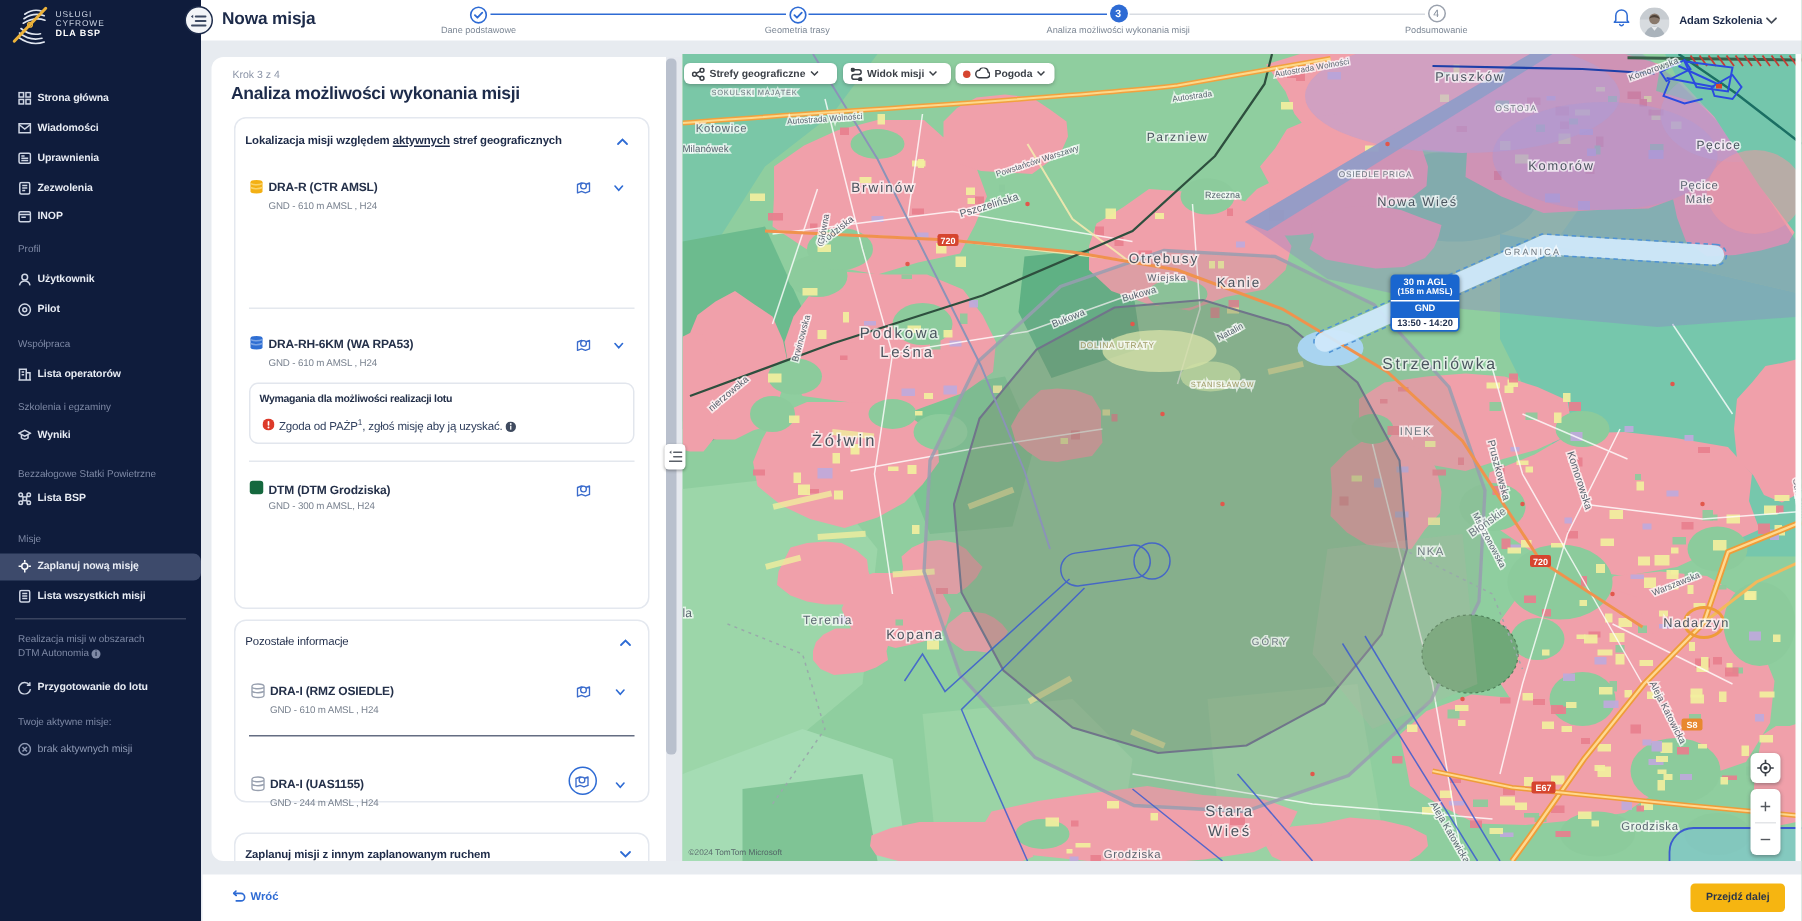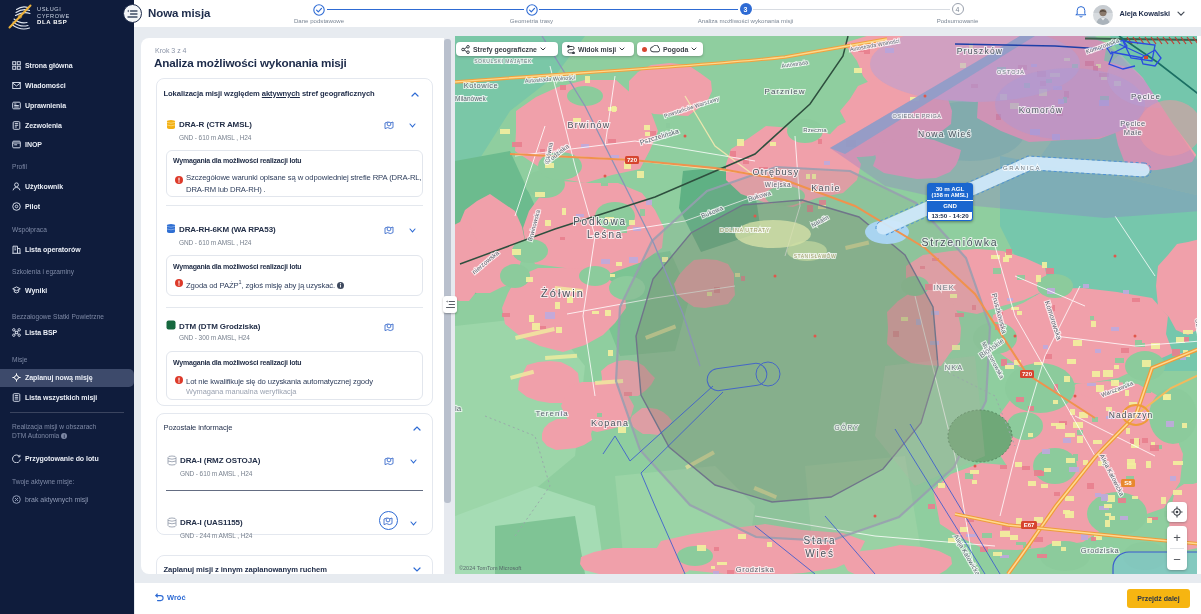--- a/index.html
+++ b/index.html
@@ -77,21 +77,21 @@
         </defs>
         <g clip-path="url(#avc)">
           <rect width="20" height="20" fill="#d7dbdf"></rect>
           <rect x="0" y="0" width="20" height="8" fill="#c7ccd1"></rect>
           <circle cx="10" cy="7.6" r="3.6" fill="#8a7a6d"></circle>
           <path d="M10,5 a3.6,3.6 0 0 1 3.5,2.6 a7,7 0 0 0 -7,-0.2 a3.6,3.6 0 0 1 3.5,-2.4z" fill="#4e4238"></path>
           <path d="M3,20 Q4,12.6 10,12.6 Q16,12.6 17,20 Z" fill="#aab3bb"></path>
           <path d="M8,13 L10,15.5 L12,13 Z" fill="#e8ebee"></path>
         </g>
       </svg>
-    <div class="abs" style="left:1119.5px;top:9px;font-size:7.4px;font-weight:700;color:#1d2b4a;letter-spacing:-0.1px">Aleja Kowalski</div>
+    <div class="abs" style="left:1119.5px;top:9px;font-size:7.4px;font-weight:700;color:#1d2b4a;letter-spacing:-0.1px">Adam Szkolenia</div>
     <svg class="abs" style="left:1177px;top:11px" width="8" height="6" viewBox="0 0 8 6" fill="none" stroke="#454c57" stroke-width="1.2" stroke-linecap="round">
         <path d="M1,1.2 L4,4.2 L7,1.2"></path>
       </svg>
   </div>
   <div class="abs" id="sb">
 
     <svg class="abs" style="left:8px;top:3px" width="120" height="28" viewBox="0 0 120 28">
       <g stroke="#dfe5ef" stroke-width="1.1" fill="none" stroke-linecap="round">
         <path d="M8.5,6.5 Q14,2.5 20,4.5"></path>
           <path d="M8,9.5 Q14.5,5 21.5,7.5"></path>
@@ -193,29 +193,20 @@
         </svg>
       <div class="ttl" style="left:22.5px;top:40.5px">DRA-R (CTR AMSL)</div>
       <svg class="abs mapic" style="left:227.5px;top:40.5px" width="10" height="10" viewBox="0 0 10 10" fill="none" stroke="#3b6ccc" stroke-width="0.9">
           <path d="M1,3 L3.7,2 L6.3,3 L9,2 V7.6 L6.3,8.6 L3.7,7.6 L1,8.6 Z" stroke-linejoin="round"></path>
           <circle cx="5" cy="4" r="1.9" fill="#fff"></circle>
         </svg>
       <svg class="chev" style="left:252.5px;top:43.5px" width="7" height="5" viewBox="0 0 7 5" fill="none" stroke="#2e6bd4" stroke-width="1.1" stroke-linecap="round">
           <path d="M1,1 L3.5,3.8 L6,1"></path>
         </svg>
       <div class="meta" style="left:22.5px;top:55px">GND - 610 m AMSL , H24</div>
-      <div class="reqbox" style="top:70.7px;height:47.3px">
-        <div class="reqttl">Wymagania dla możliwości realizacji lotu</div>
-        <svg class="abs" style="left:7.6px;top:25px" width="8" height="8" viewBox="0 0 8 8">
-            <circle cx="4" cy="4" r="4" fill="#dd3a2a"></circle>
-            <rect x="3.45" y="1.6" width="1.1" height="3.2" rx="0.5" fill="#fff"></rect>
-            <circle cx="4" cy="6" r="0.65" fill="#fff"></circle>
-          </svg>
-        <div class="reqtxt" style="top:21.5px;width:245px">Szczegółowe warunki opisane są w odpowiedniej strefie RPA (DRA-RL,<br>DRA-RM lub DRA-RH) .</div>
-      </div>
       <div class="divider" style="top:126px"></div>
 
       <svg class="abs" style="left:9.5px;top:143.5px" width="10" height="11" viewBox="0 0 10 11">
           <path d="M1,2.5 Q1,1 5,1 Q9,1 9,2.5 V8.5 Q9,10 5,10 Q1,10 1,8.5 Z" fill="#2f6fd3"></path>
           <path d="M1,3.4 Q5,5 9,3.4" stroke="#7ba4e4" stroke-width="1" fill="none"></path>
           <path d="M1,6 Q5,7.6 9,6" stroke="#7ba4e4" stroke-width="1" fill="none"></path>
         </svg>
       <div class="ttl" style="left:22.5px;top:145.5px">DRA-RH-6KM (WA RPA53)</div>
       <svg class="abs mapic" style="left:227.5px;top:145.5px" width="10" height="10" viewBox="0 0 10 10" fill="none" stroke="#3b6ccc" stroke-width="0.9">
           <path d="M1,3 L3.7,2 L6.3,3 L9,2 V7.6 L6.3,8.6 L3.7,7.6 L1,8.6 Z" stroke-linejoin="round"></path>
@@ -242,44 +233,34 @@
 
       <svg class="abs" style="left:9.5px;top:240.5px" width="10" height="10" viewBox="0 0 10 10">
           <rect x="0.5" y="0.5" width="9" height="9" rx="2" fill="#15683e"></rect>
         </svg>
       <div class="ttl" style="left:22.5px;top:242.5px">DTM (DTM Grodziska)</div>
       <svg class="abs mapic" style="left:227.5px;top:242.5px" width="10" height="10" viewBox="0 0 10 10" fill="none" stroke="#3b6ccc" stroke-width="0.9">
           <path d="M1,3 L3.7,2 L6.3,3 L9,2 V7.6 L6.3,8.6 L3.7,7.6 L1,8.6 Z" stroke-linejoin="round"></path>
           <circle cx="5" cy="4" r="1.9" fill="#fff"></circle>
         </svg>
       <div class="meta" style="left:22.5px;top:255px">GND - 300 m AMSL, H24</div>
-      <div class="reqbox" style="top:272px;height:48.7px">
-        <div class="reqttl">Wymagania dla możliwości realizacji lotu</div>
-        <svg class="abs" style="left:7.6px;top:24px" width="8" height="8" viewBox="0 0 8 8">
-            <circle cx="4" cy="4" r="4" fill="#dd3a2a"></circle>
-            <rect x="3.45" y="1.6" width="1.1" height="3.2" rx="0.5" fill="#fff"></rect>
-            <circle cx="4" cy="6" r="0.65" fill="#fff"></circle>
-          </svg>
-        <div class="reqtxt" style="top:23.5px;width:238px">Lot nie kwalifikuje się do uzyskania automatycznej zgody</div>
-        <div class="abs" style="left:19px;top:34.5px;font-size:7.4px;color:#9aa2b1">Wymagana manualna weryfikacja</div>
-      </div>
     </div>
 
     <div class="card" style="top:375px;height:122px">
       <div class="cardhead" style="top:9px;font-weight:500">Pozostałe informacje</div>
       <svg class="chev" style="left:256px;top:12px" width="8" height="5" viewBox="0 0 8 5" fill="none" stroke="#2e6bd4" stroke-width="1.2" stroke-linecap="round">
           <path d="M1,4 L4,1 L7,4"></path>
         </svg>
 
       <svg class="abs" style="left:10.5px;top:40.5px" width="10" height="11" viewBox="0 0 10 11" fill="none" stroke="#98a0af" stroke-width="0.9">
           <path d="M1,2.5 Q1,1 5,1 Q9,1 9,2.5 V8.5 Q9,10 5,10 Q1,10 1,8.5 Z"></path>
           <path d="M1,3.4 Q5,5 9,3.4"></path>
           <path d="M1,6 Q5,7.6 9,6"></path>
         </svg>
-      <div class="ttl" style="left:23.5px;top:42px;font-weight:600">DRA-I (RMZ OSTOJA)</div>
+      <div class="ttl" style="left:23.5px;top:42px;font-weight:600">DRA-I (RMZ OSIEDLE)</div>
       <svg class="abs mapic" style="left:227.5px;top:42px" width="10" height="10" viewBox="0 0 10 10" fill="none" stroke="#3b6ccc" stroke-width="0.9">
           <path d="M1,3 L3.7,2 L6.3,3 L9,2 V7.6 L6.3,8.6 L3.7,7.6 L1,8.6 Z" stroke-linejoin="round"></path>
           <circle cx="5" cy="4" r="1.9" fill="#fff"></circle>
         </svg>
       <svg class="chev" style="left:253.5px;top:44.5px" width="7" height="5" viewBox="0 0 7 5" fill="none" stroke="#2e6bd4" stroke-width="1.1" stroke-linecap="round">
           <path d="M1,1 L3.5,3.8 L6,1"></path>
         </svg>
       <div class="meta" style="left:23.5px;top:56px">GND - 610 m AMSL , H24</div>
       <div class="abs" style="left:9px;top:76px;width:257px;height:1px;background:#646d82"></div>
 

